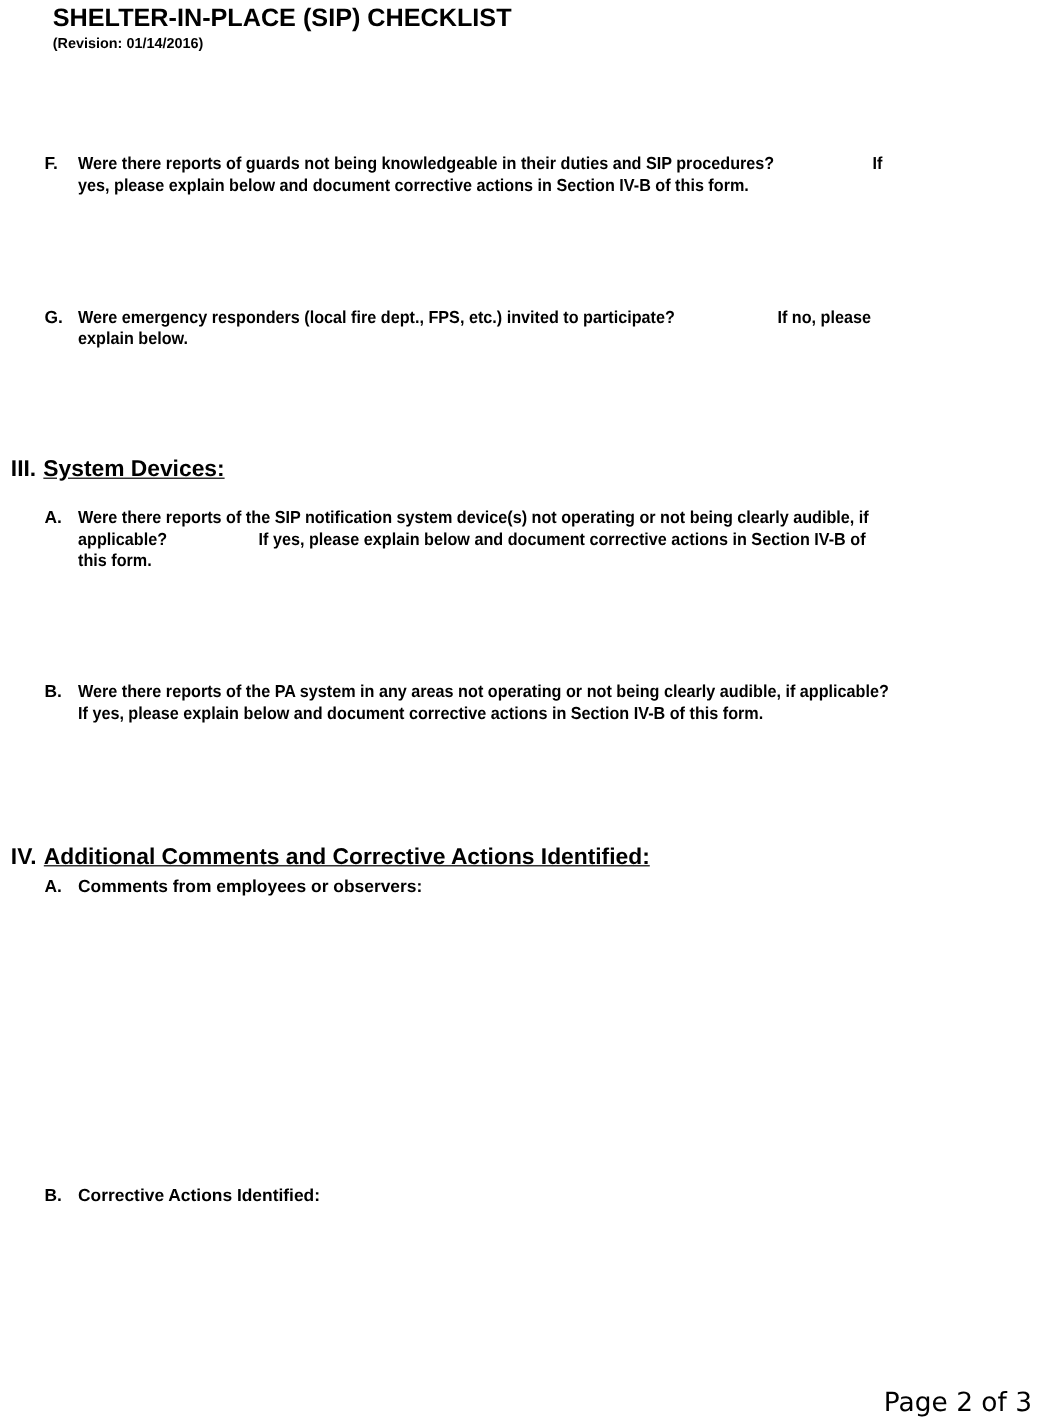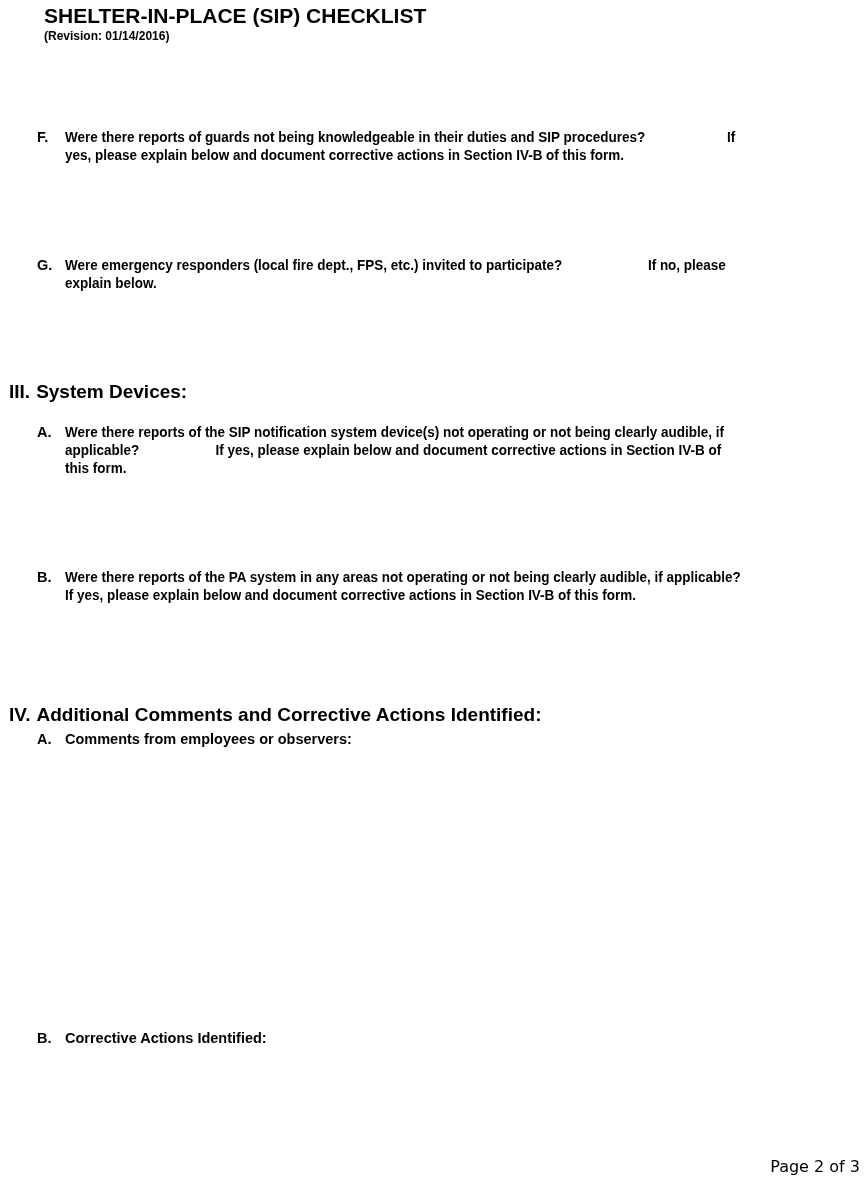--- a/index.html
+++ b/index.html
@@ -5,24 +5,24 @@
   html, body { margin: 0; padding: 0; background: #ffffff; }
   body { width: 865px; height: 1181px; position: relative; overflow: hidden; color: #000; font-family: "Liberation Sans", sans-serif; }
   .title { position: absolute; left: 0; width: 865px; text-align: left; font-weight: bold; padding-left: 44px; }
   .t1 { top: 4px; font-size: 21px; letter-spacing: 0px; }
   .t2 { top: 29px; font-size: 12px; }
   .item { position: absolute; left: 37px; width: 830px; font-weight: bold; font-size: 14.5px; line-height: 18px; }
   .item .letter { position: absolute; left: 0; top: 0; }
   .item .txt { display: block; margin-left: 28px; transform-origin: left top; transform: scaleX(0.93); width: 860px; white-space: pre-wrap; }
   .sec { position: absolute; left: 9px; font-weight: bold; font-size: 19px; }
   .sec .num { margin-right: 6px; }
-  .sec .lbl { }
+  .sec .lbl { text-decoration: underline; }
   .sub { position: absolute; left: 37px; font-weight: bold; font-size: 14.5px; }
   .sub .letter { display: inline-block; width: 28px; }
-  .footer { position: absolute; right: 5px; top: 1157px; font-size: 16px; font-family: "DejaVu Sans", sans-serif; }
+  .footer { position: absolute; right: 5px; top: 1157px; font-size: 22px; font-family: "DejaVu Sans", sans-serif; }
   .gap { display: inline-block; }
 </style>
 </head>
 <body>
 
 <div class="title t1">SHELTER-IN-PLACE (SIP) CHECKLIST</div>
 <div class="title t2">(Revision:  01/14/2016)</div>
 
 <div class="item" style="top:128px;">
   <span class="letter">F.</span>
@@ -49,17 +49,17 @@
 </div>
 
 <div class="sec" style="top:704px;">
   <span class="num">IV.</span><span class="lbl">Additional Comments and Corrective Actions Identified:</span>
 </div>
 
 <div class="sub" style="top:731px;">
   <span class="letter">A.</span><span>Comments from employees or observers:</span>
 </div>
 
-<div class="sub" style="top:1030px;">
+<div class="sub" style="top:989px;">
   <span class="letter">B.</span><span>Corrective Actions Identified:</span>
 </div>
 
 <div class="footer">Page 2 of 3</div>
 
 </body></html>

